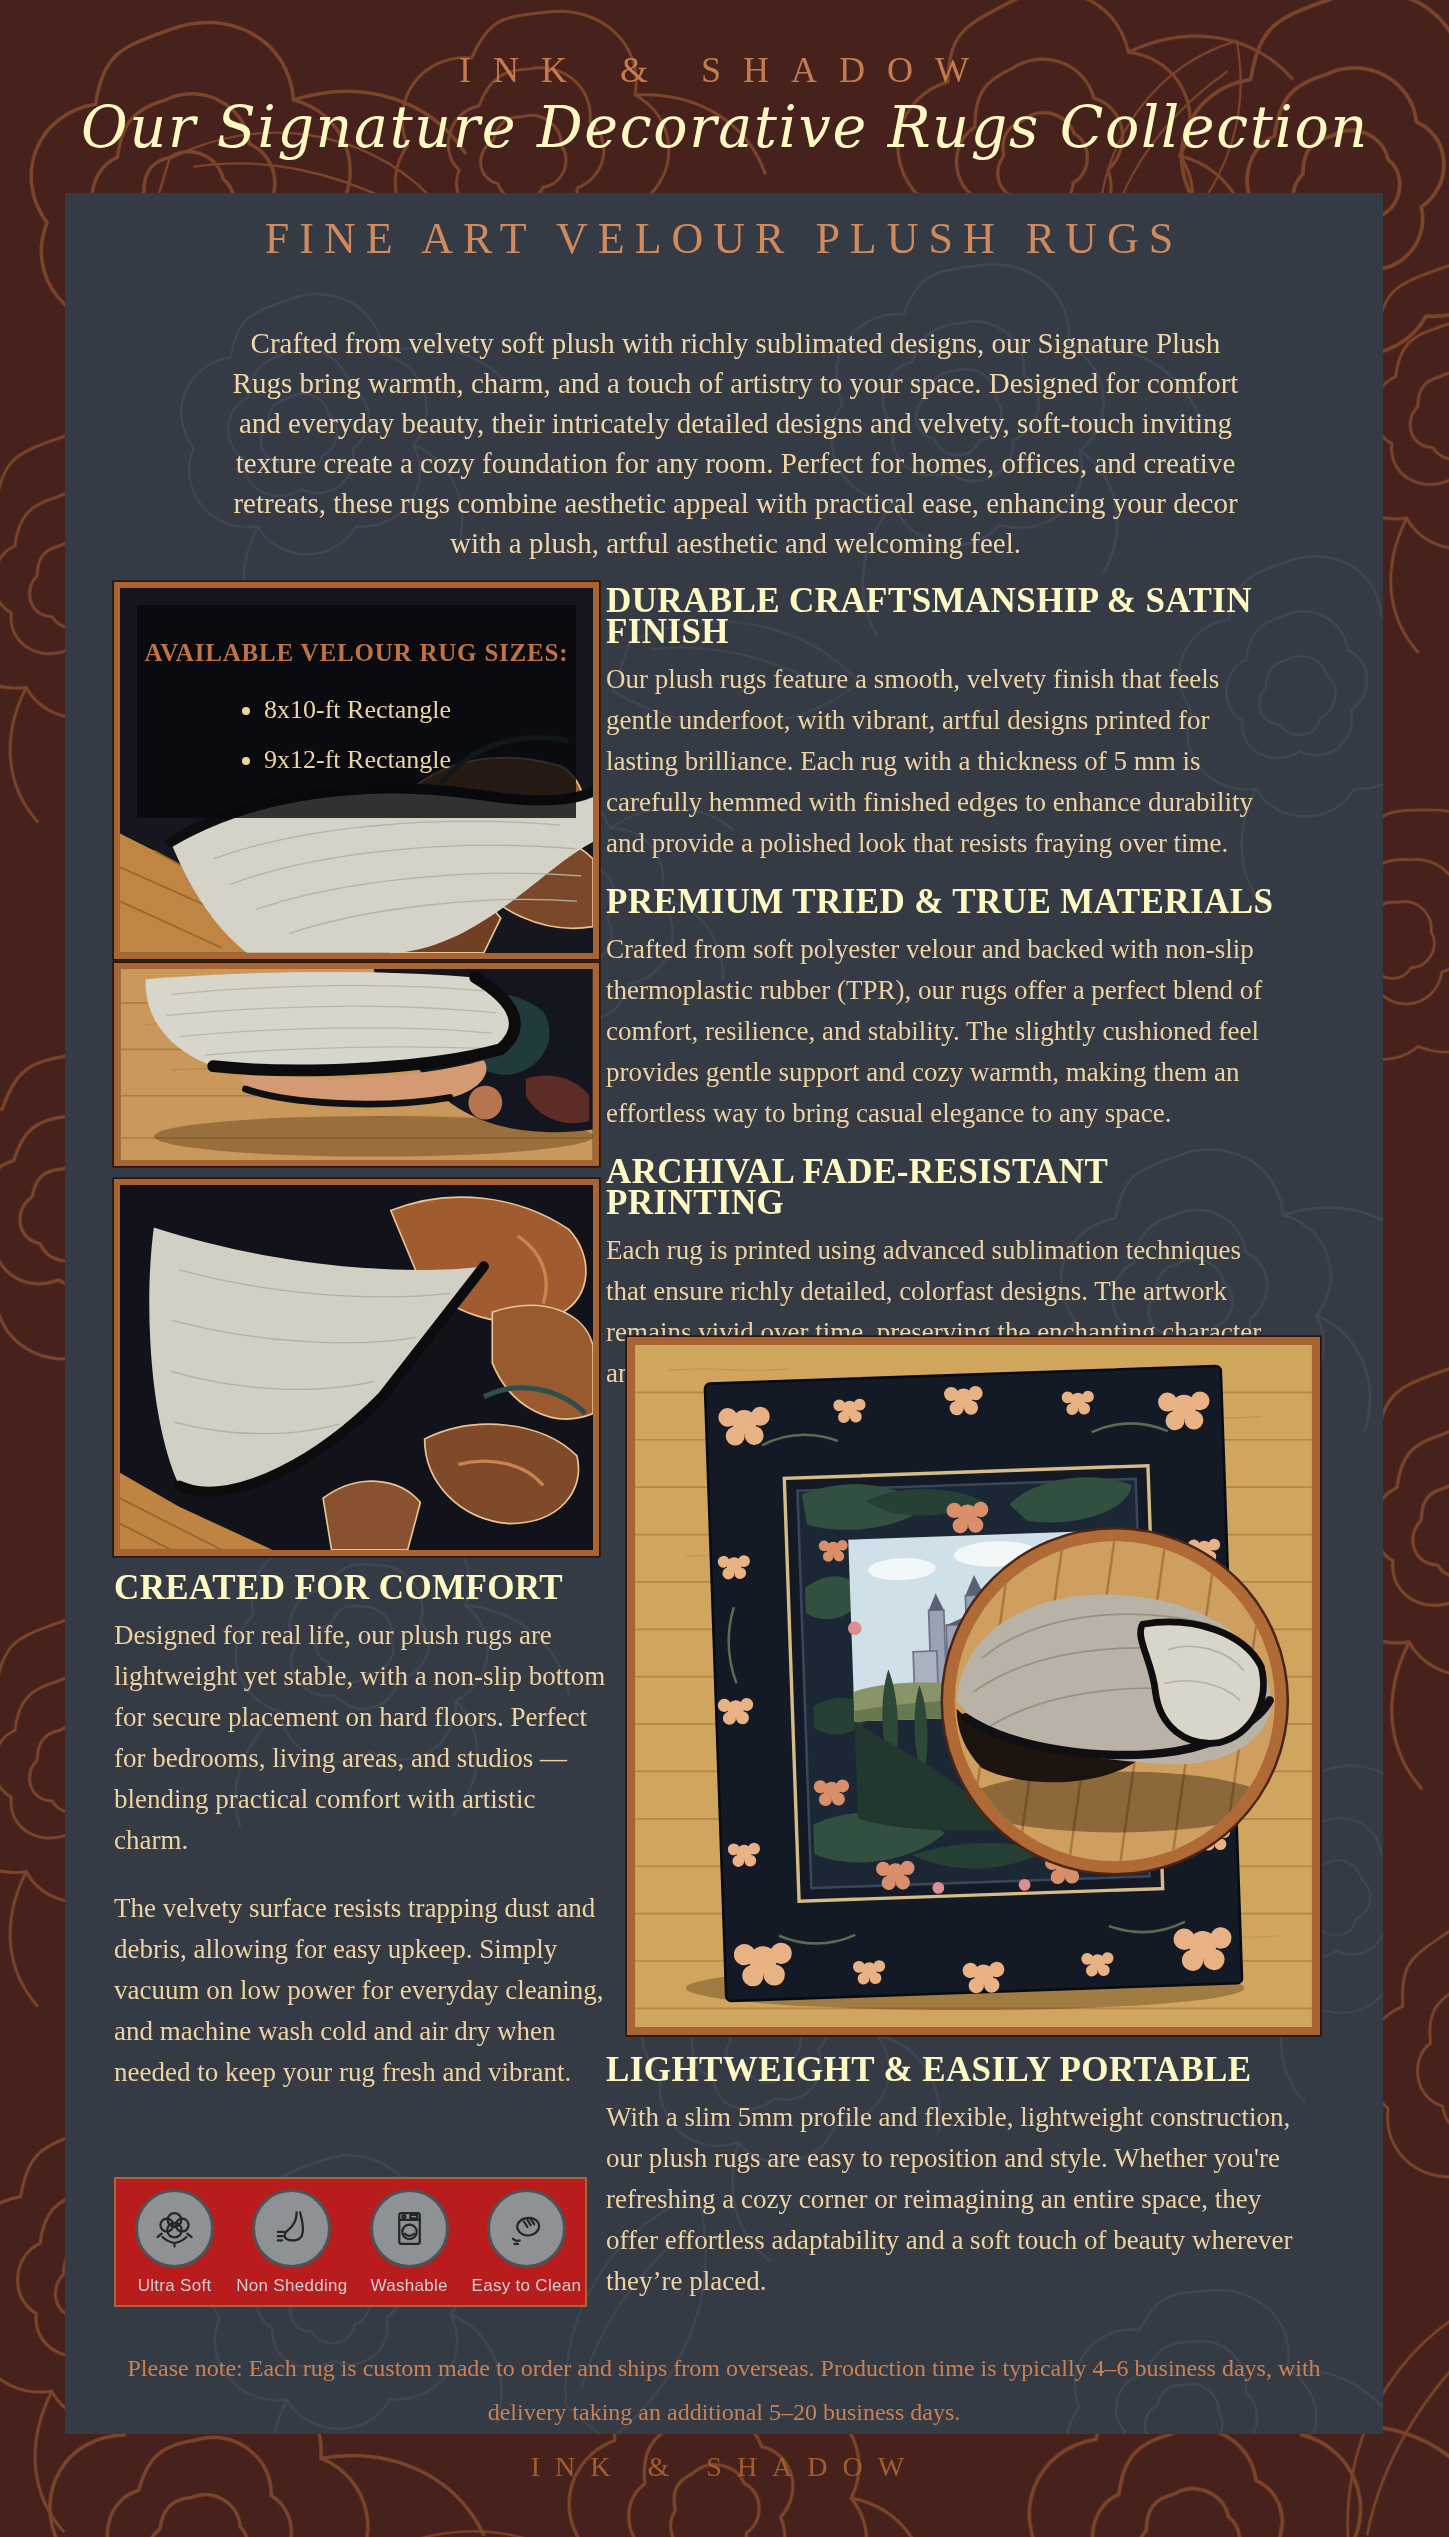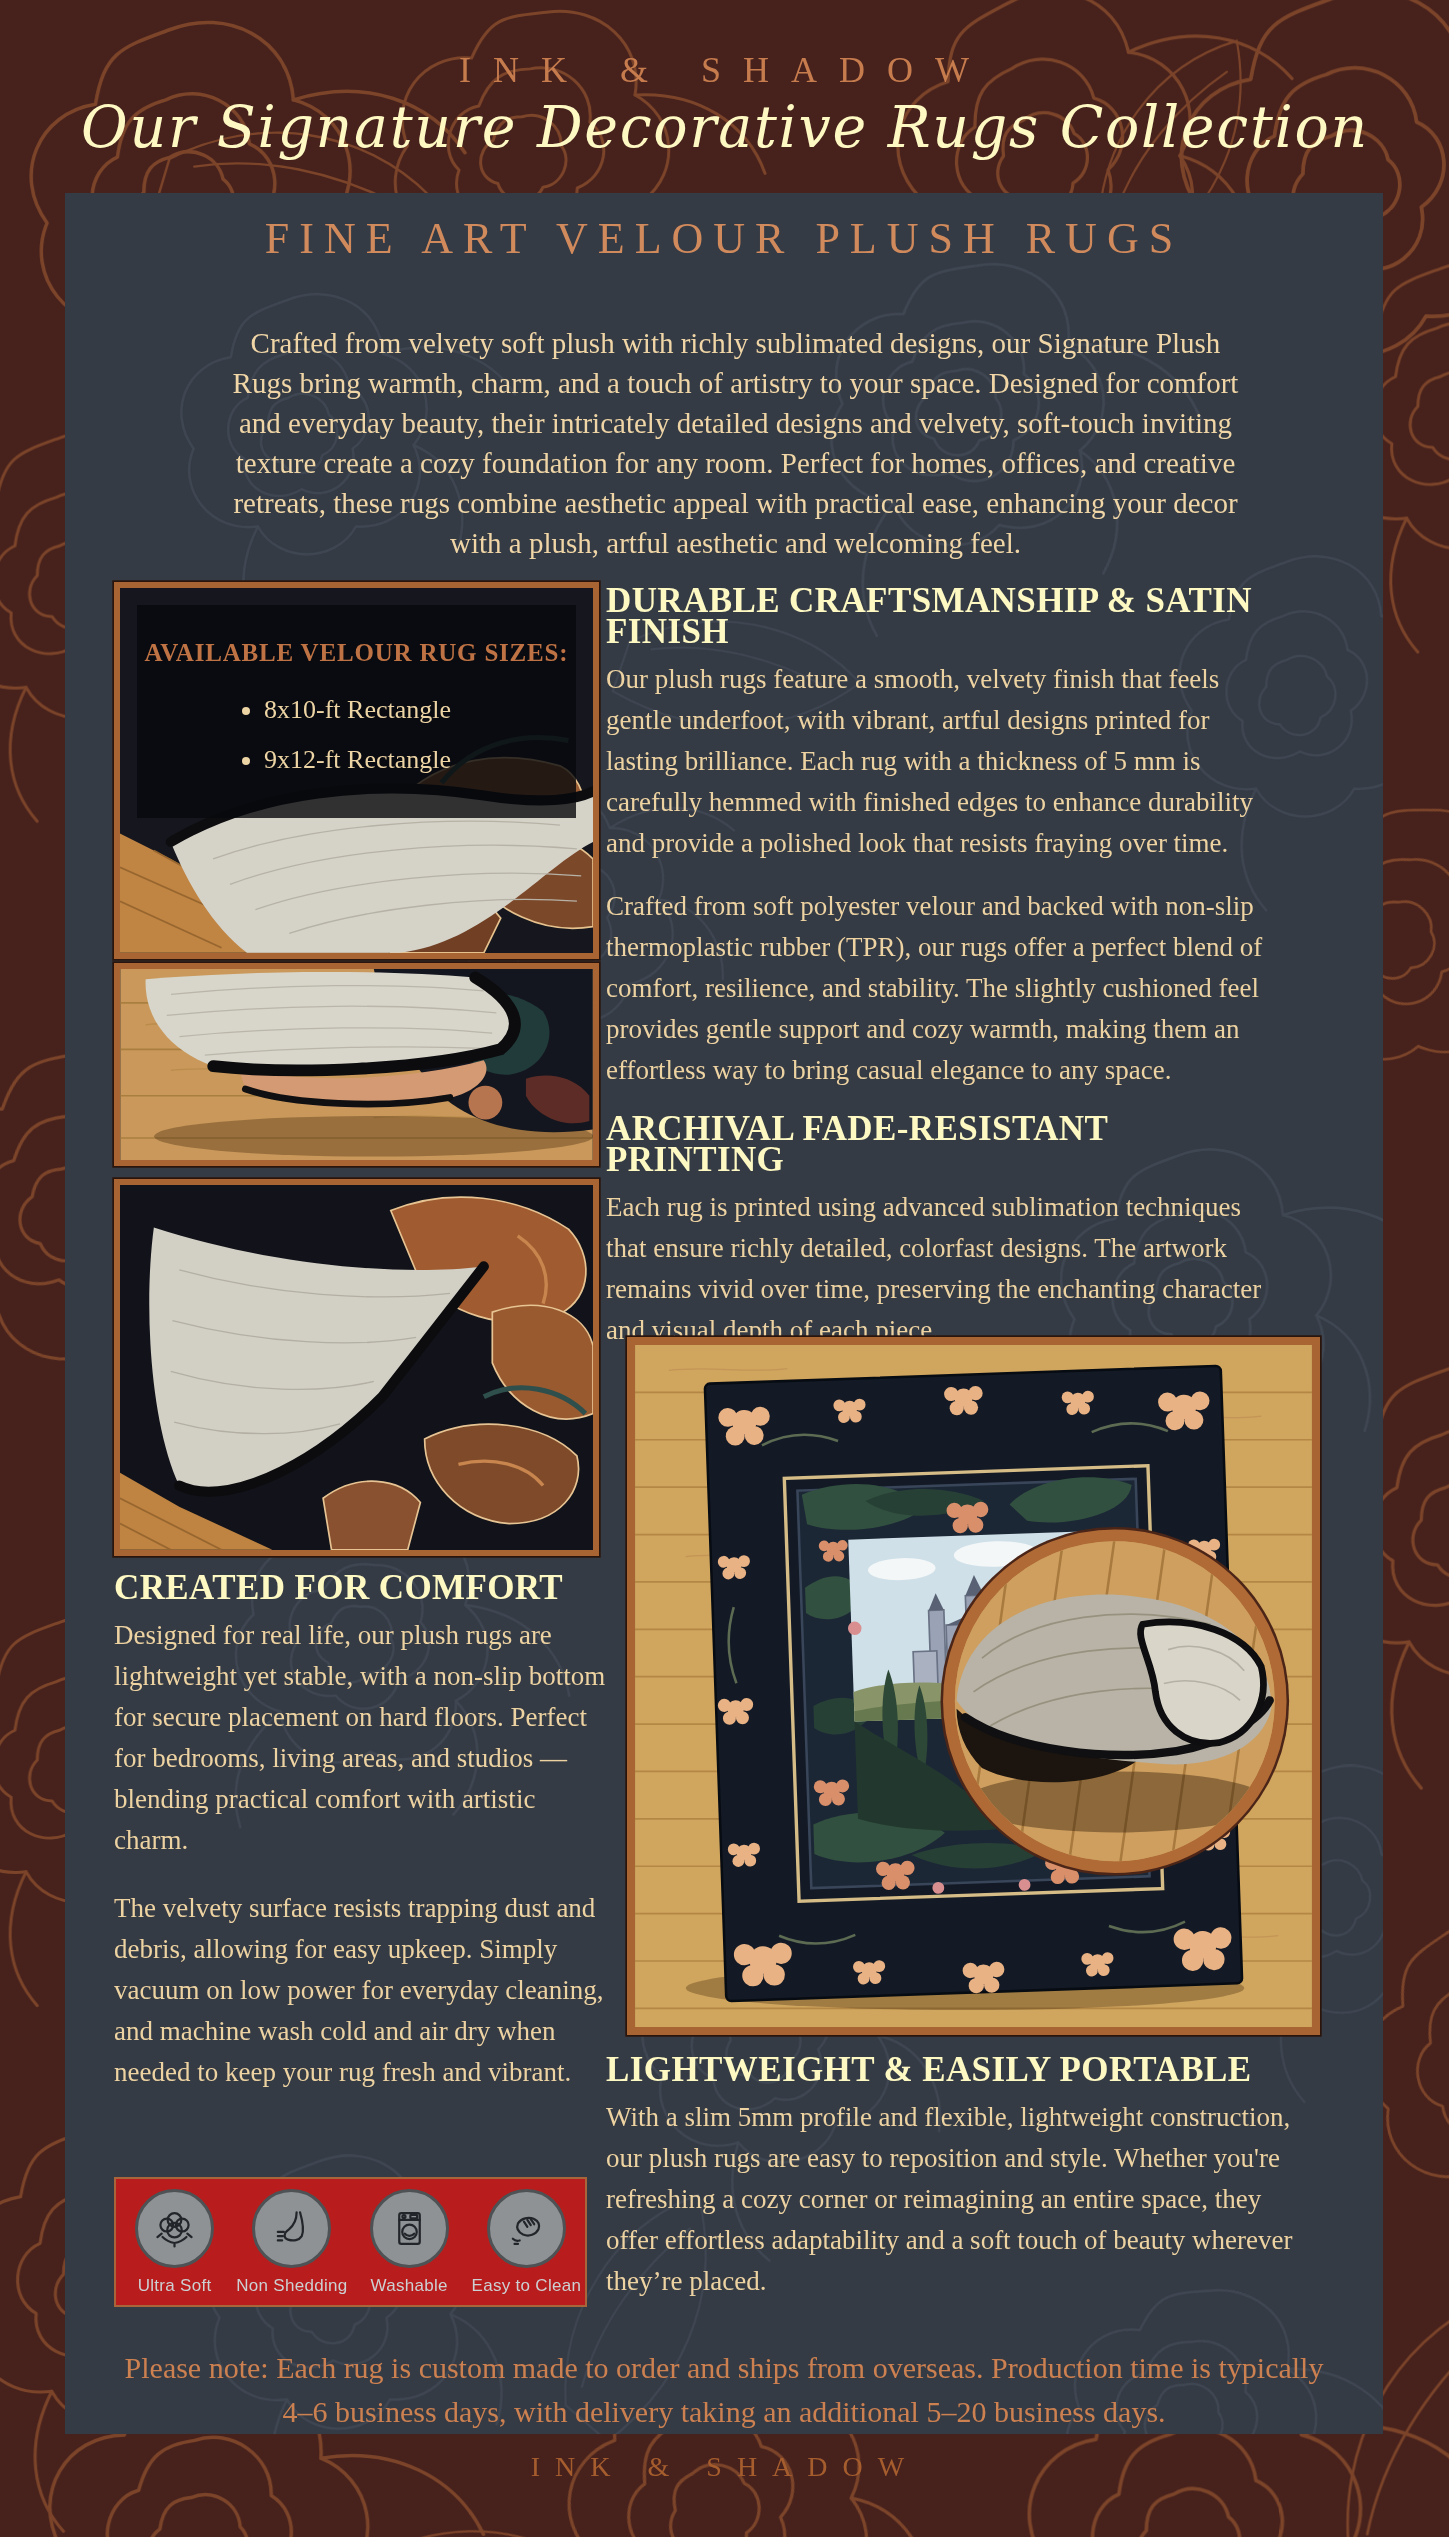--- a/index.html
+++ b/index.html
@@ -40,21 +40,21 @@
   .right-col-bottom{left:541px;top:1861px;width:687px;}
   .features{left:49px;top:1984px;width:469px;height:116px;background:#b91c1c;
             border:2.5px solid #a8653a;display:flex;align-items:flex-start;
             justify-content:space-around;padding-top:10px;box-sizing:content-box;}
   .feature{display:flex;flex-direction:column;align-items:center;width:25%;}
   .fcircle{width:73px;height:73px;border-radius:50%;background:#8f9294;
            border:3.4px solid #4e5254;display:flex;align-items:center;justify-content:center;}
   .flabel{margin-top:7.6px;font-family:"Liberation Sans",sans-serif;font-size:17px;
           color:#ccd0d2;letter-spacing:0.3px;}
   .note{top:2153px;left:51px;width:1216px;margin:0;text-align:center;
-        font-size:30px;line-height:44px;color:#cd8050;}
+        font-size:24px;line-height:44px;color:#cd8050;}
   .brand-footer{position:absolute;top:2451px;left:0;width:100%;text-align:center;
                 font-size:28px;letter-spacing:15px;color:#a55d2e;z-index:3;}
 </style>
 </head>
 <body>
 
 <div class="page">
 
   <svg class="bg-pattern" width="1450" height="2538" viewBox="0 0 1714 3000">
     <defs>
@@ -192,20 +192,21 @@
         <g stroke="#b3afa3" stroke-width="1.5" fill="none">
           <path d="M70,100 C180,130 300,138 390,128 M62,160 C170,188 280,192 350,180 M60,220 C150,246 240,246 300,232 M64,280 C140,300 210,296 260,282"></path>
         </g>
         <path d="M430,96 L310,250 C220,340 120,380 70,355" fill="none" stroke="#0c0c0e" stroke-width="12" stroke-linecap="round"></path>
       </svg>
     </figure>
 
     <div class="col right-col-top">
       <h2>DURABLE CRAFTSMANSHIP &amp; SATIN FINISH</h2>
       <p>Our plush rugs feature a smooth, velvety finish that feels gentle underfoot, with vibrant, artful designs printed for lasting brilliance. Each rug with a thickness of 5 mm is carefully hemmed with finished edges to enhance durability and provide a polished look that resists fraying over time.</p>
+      <h2>PREMIUM TRIED &amp; TRUE MATERIALS</h2>
       <p>Crafted from soft polyester velour and backed with non-slip thermoplastic rubber (TPR), our rugs offer a perfect blend of comfort, resilience, and stability. The slightly cushioned feel provides gentle support and cozy warmth, making them an effortless way to bring casual elegance to any space.</p>
       <h2>ARCHIVAL FADE-RESISTANT PRINTING</h2>
       <p>Each rug is printed using advanced sublimation techniques that ensure richly detailed, colorfast designs. The artwork remains vivid over time, preserving the enchanting character and visual depth of each piece.</p>
     </div>
 
     <div class="col left-col-bottom">
       <h2>CREATED FOR COMFORT</h2>
       <p>Designed for real life, our plush rugs are lightweight yet stable, with a non-slip bottom for secure placement on hard floors. Perfect for bedrooms, living areas, and studios — blending practical comfort with artistic charm.</p>
       <p>The velvety surface resists trapping dust and debris, allowing for easy upkeep. Simply vacuum on low power for everyday cleaning, and machine wash cold and air dry when needed to keep your rug fresh and vibrant.</p>
     </div>

